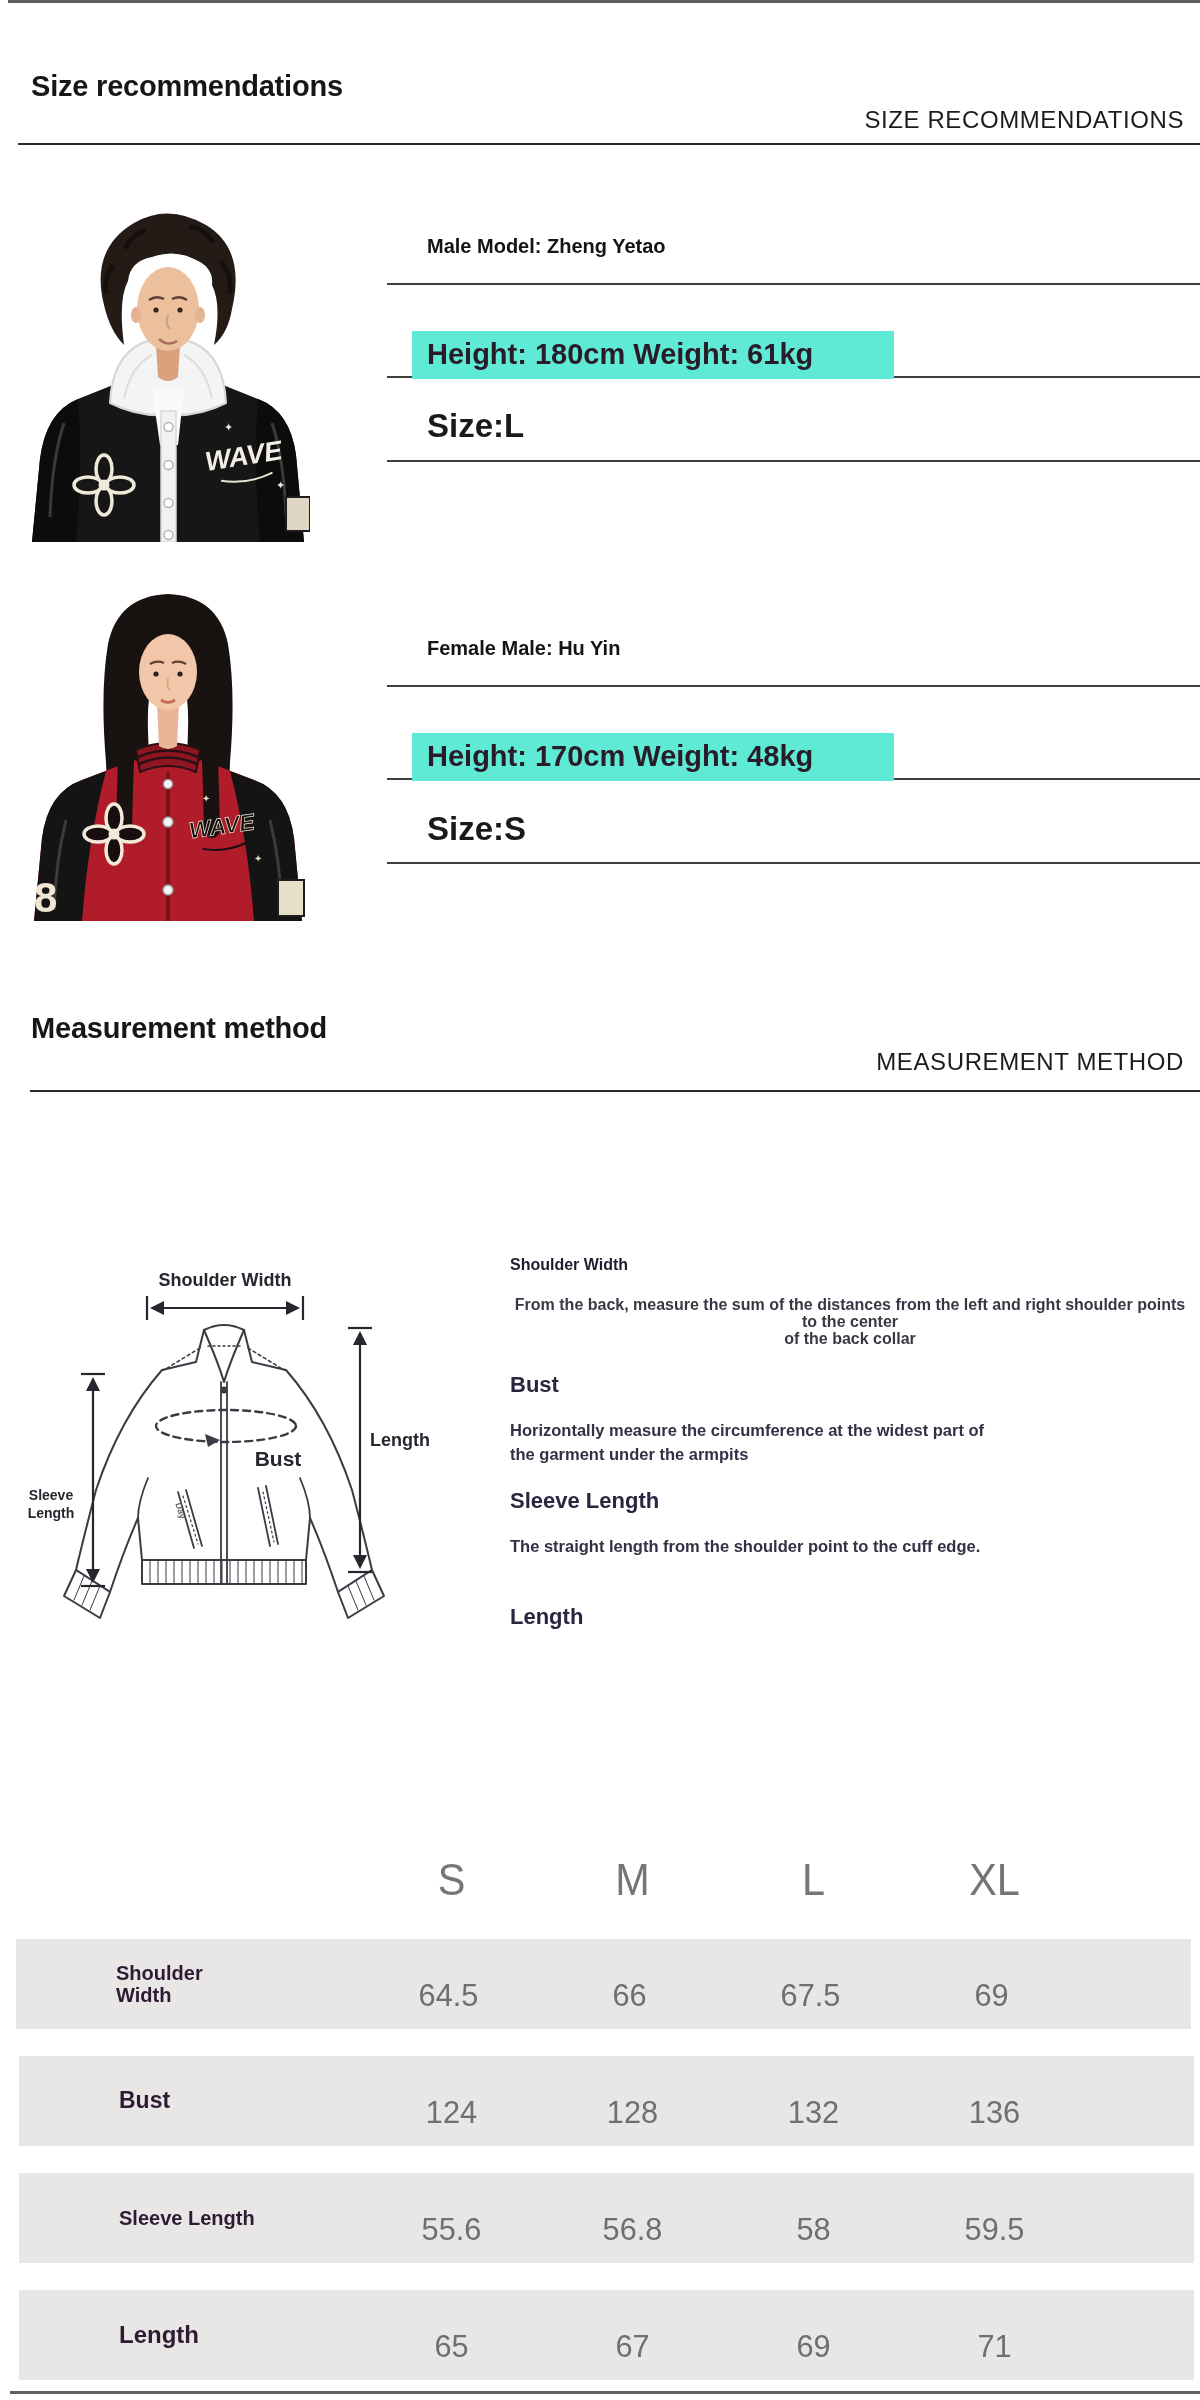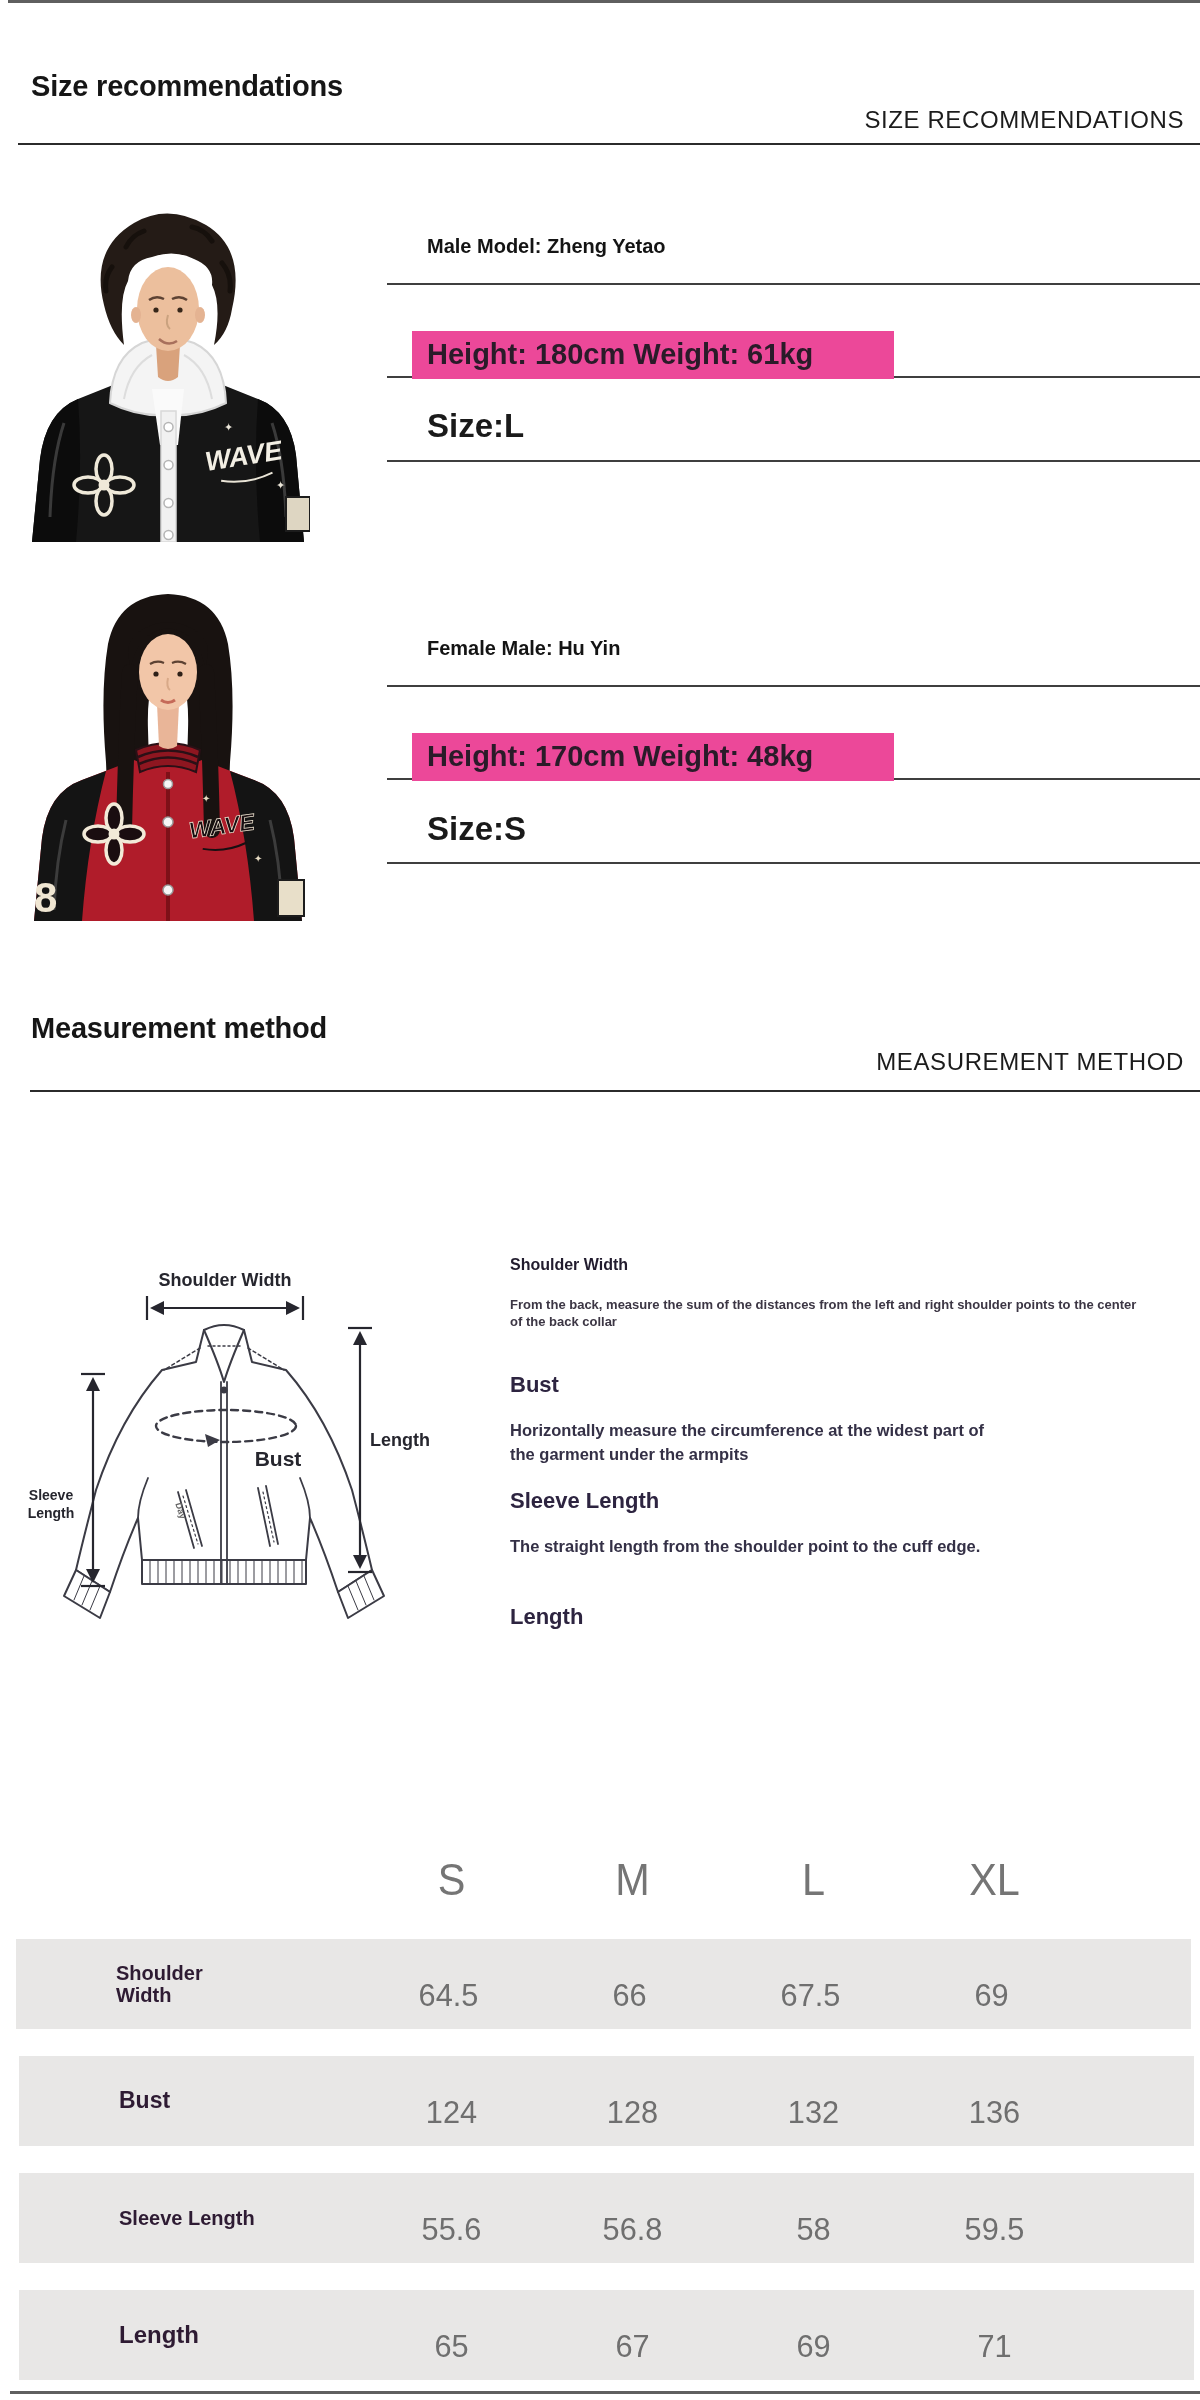--- a/index.html
+++ b/index.html
@@ -16,27 +16,27 @@
   .page-rule { background:#5f5f5f; height:3px; }
 
   
   .h-title { font-size:29px; font-weight:bold; color:#161616; letter-spacing:-0.2px; }
   .h-caps  { font-size:24px; font-weight:400; color:#1c1c1c; letter-spacing:0.6px; }
   .h-rule  { height:2px; background:#2b2b2b; }
 
   
   .m-line  { height:2px; background:#3f3f3f; z-index:1; }
   .m-name  { font-size:20px; font-weight:bold; color:#141414; }
-  .m-stats { font-size:29px; font-weight:bold; color:#2a1b29; background:#ec4899; z-index:2;
+  .m-stats { font-size:29px; font-weight:bold; color:#2a1b29; background:#5eead4; z-index:2;
              line-height:46px; padding-left:15px; }
   .m-size  { font-size:33px; font-weight:700; color:#1a1a1a; }
 
   
   .g-head-sm { font-size:16px; font-weight:bold; color:#221c2e; }
-  .g-text-sm { font-size:13px; font-weight:bold; color:#3c3644; line-height:17px; white-space:pre-line; }
+  .g-text-sm { font-size:16px; font-weight:bold; color:#3c3644; line-height:17px; white-space:pre-line;text-align:center; }
   .g-head    { font-size:22px; font-weight:bold; color:#2d2440; }
   .g-text    { font-size:16.5px; font-weight:bold; color:#343046; line-height:24px; white-space:pre-line; }
 
   
   .tbl-grid { display:grid; grid-template-columns:342px 181px 181px 181px 181px; }
   .tbl-header-cell { font-size:45px; font-weight:400; color:#757575; text-align:center; line-height:54px;
                      transform:scaleX(0.92); }
   .tbl-row { background:#e8e7e6; height:90px; width:1175px; }
   .row-label { display:flex; align-items:center; padding-left:100px;
                font-weight:bold; color:#2e1b33; white-space:pre-line; line-height:1.12; }

